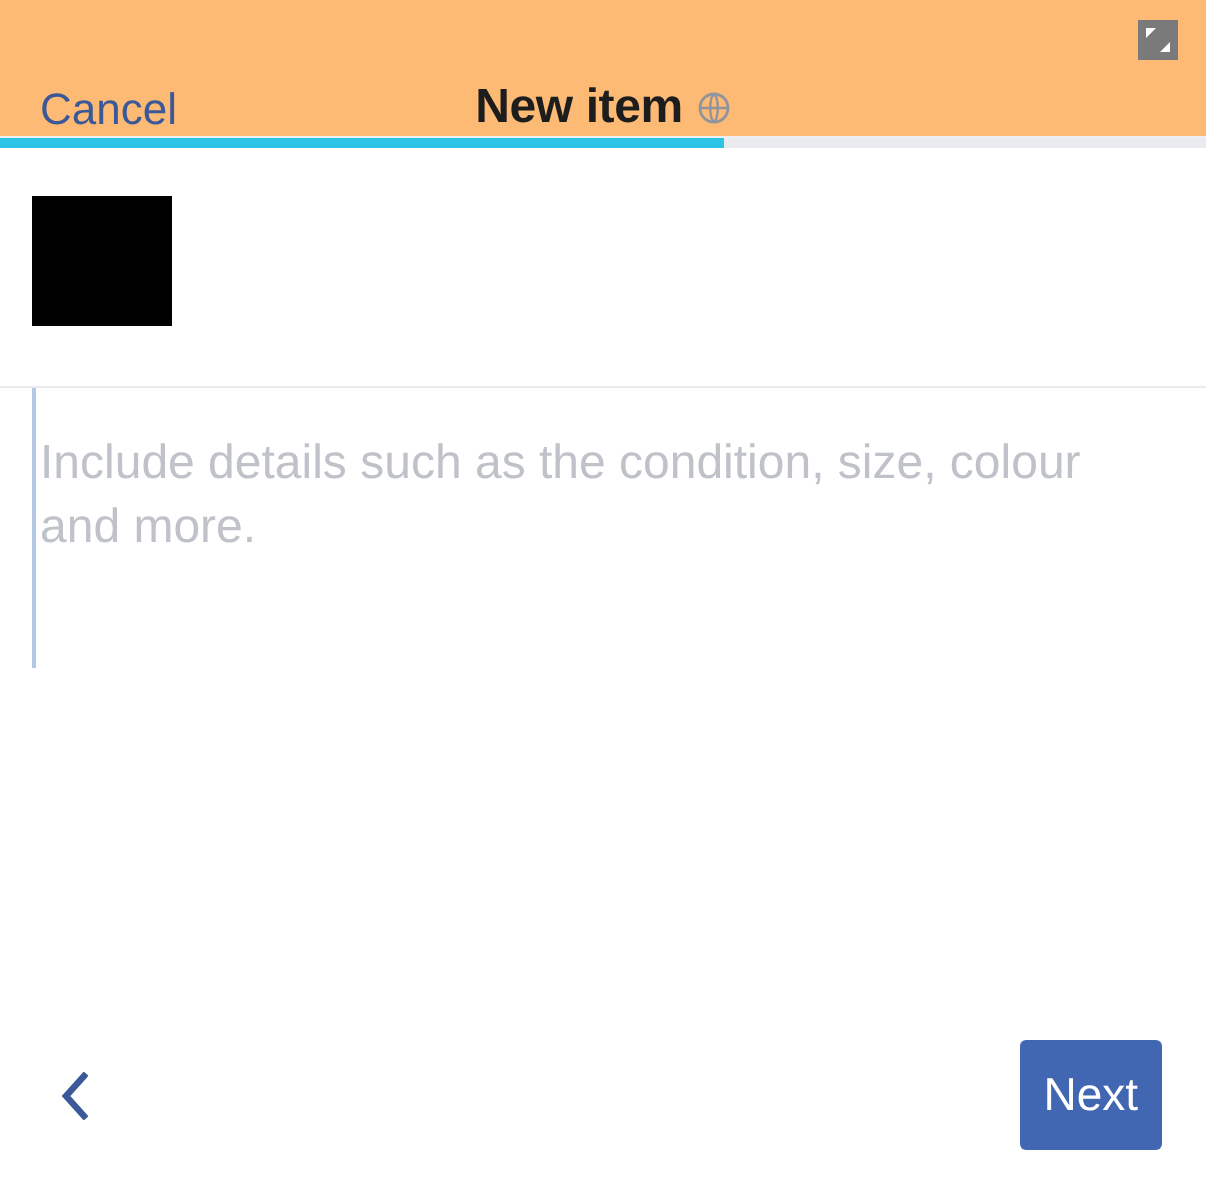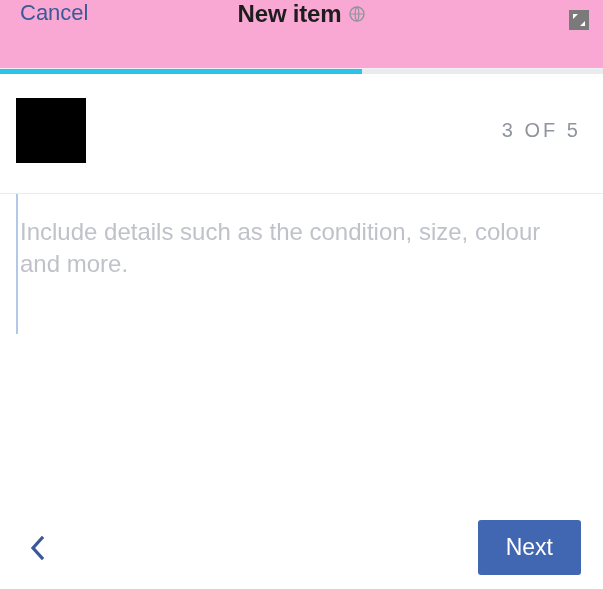--- a/index.html
+++ b/index.html
@@ -5,23 +5,23 @@
     * { box-sizing: border-box; margin: 0; padding: 0; }
     body {
       width: 603px;
       height: 589px;
       font-family: -apple-system, BlinkMacSystemFont, "Helvetica Neue", Helvetica, Arial, sans-serif;
       background: #fff;
       position: relative;
     }
     .header {
       height: 69px;
-      background: #f9a8d4;
+      background: #fdba74;
       display: flex;
-      align-items: flex-start;
+      align-items: flex-end;
       padding: 0 20px;
       position: relative;
       border-bottom: 1px solid #eef0f3;
     }
     .cancel {
       color: #3b5998;
       font-size: 22px;
       font-weight: 400;
       cursor: pointer;
     }
@@ -125,21 +125,21 @@
       width: 18px; height: 32px;
       cursor: pointer;
       display: flex;
       align-items: center;
     }
     .next-btn {
       background: #4267b2;
       color: #fff;
       font-size: 23px;
       font-weight: 500;
-      padding: 14px 28px;
+      padding: 14px 12px;
       border: none;
       border-radius: 3px;
       cursor: pointer;
     }
   </style>
 </head>
 <body>
 
 <div class="header">
   <span class="cancel">Cancel</span>
@@ -159,21 +159,20 @@
   </div>
 </div>
 
 <div class="progress">
   <div class="progress-fill" style="width:60%"></div>
 </div>
 
 <div class="content">
   <div class="row-top">
     <div class="thumb"></div>
-    <div class="step-counter">3 OF 5</div>
   </div>
   <div class="divider"></div>
   <textarea class="desc-area" placeholder="Include details such as the condition, size, colour and more." style=""></textarea>
 </div>
 
 <div class="footer">
   <div class="back-chevron">
     <svg viewBox="0 0 14 24" width="14" height="24">
         <path d="M12 2L3 12l9 10" fill="none" stroke="#3b5998" stroke-width="3.2" stroke-linecap="square"></path>
       </svg>

